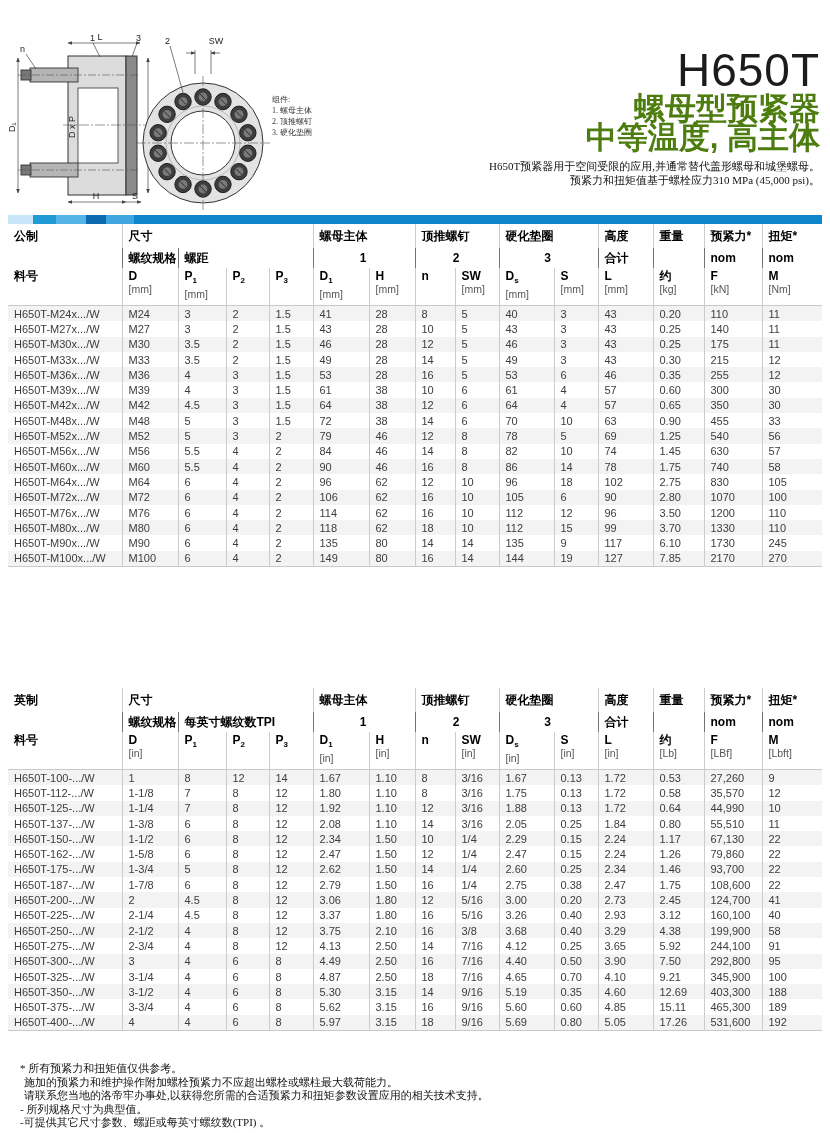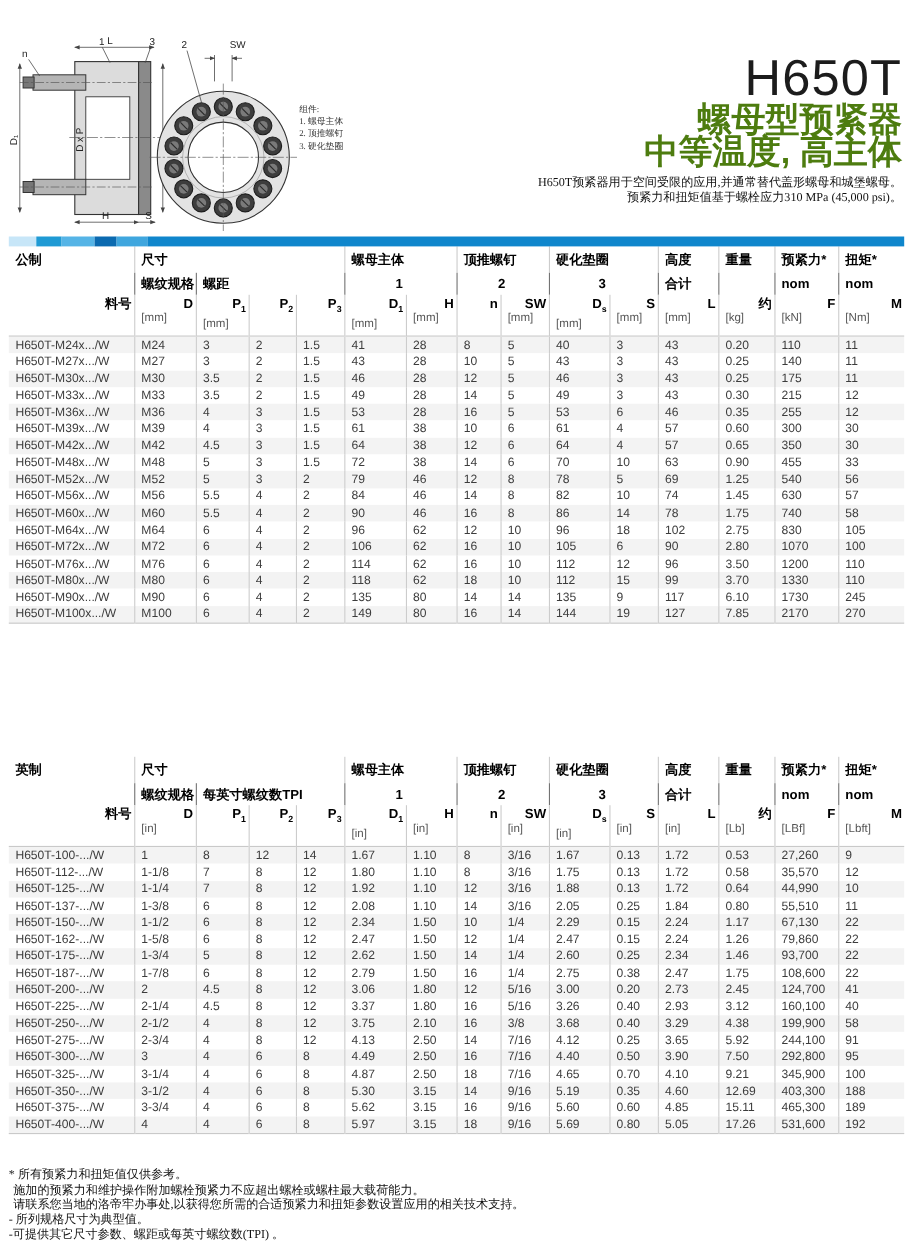--- a/index.html
+++ b/index.html
@@ -32,28 +32,28 @@
   td:first-child{border-left:none;margin-left:16px;}
   tbody tr:nth-child(odd){background:#f3f3f3;}
   thead th{color:#000;font-weight:700;font-size:12px;white-space:nowrap;}
   tr.grp th{height:24px;}
   tr.grp th.b{border-left:1px solid #cccccc;}
   tr.sub-row th{height:20px;border-left:1px solid #737373;}
   tr.sub-row th.nb{border-left:none;}
   tr.sub-row th.center{text-align:center;padding-left:0;}
   tr.cols th{border-left:1px solid #cccccc;height:36px;vertical-align:top;padding-top:1px;}
   tr.cols th:first-child{border-left:none;}
-  .col-name{font-size:12px;line-height:14px;text-align:right;}
+  .col-name{font-size:12px;line-height:14px;}
   .col-name sub{font-size:8px;}
   .col-unit{font-weight:400;color:#555;font-size:10.5px;line-height:13px;}
   col.c0{width:114px}col.c1{width:56px}col.c2{width:48px}col.c3{width:43px}col.c4{width:44px}
   col.c5{width:56px}col.c6{width:46px}col.c7{width:40px}col.c8{width:44px}col.c9{width:55px}
   col.c10{width:44px}col.c11{width:55px}col.c12{width:51px}col.c13{width:58px}col.c14{width:60px}
   
-  #footnotes{position:absolute;left:8px;top:1062px;font-family:"Liberation Serif", serif;
+  #footnotes{position:absolute;left:20px;top:1062px;font-family:"Liberation Serif", serif;
     font-size:11px;line-height:13.5px;color:#111;}
   #footnotes .indent{padding-left:4px;}
 </style>
 </head>
 <body>
 
 <div id="drawing-wrap">
   <svg id="drawing" width="440" height="180" viewBox="0 0 440 180">
     <defs>
       <marker id="arr" viewBox="0 0 10 10" refX="9" refY="5" markerWidth="7" markerHeight="7" orient="auto-start-reverse">

